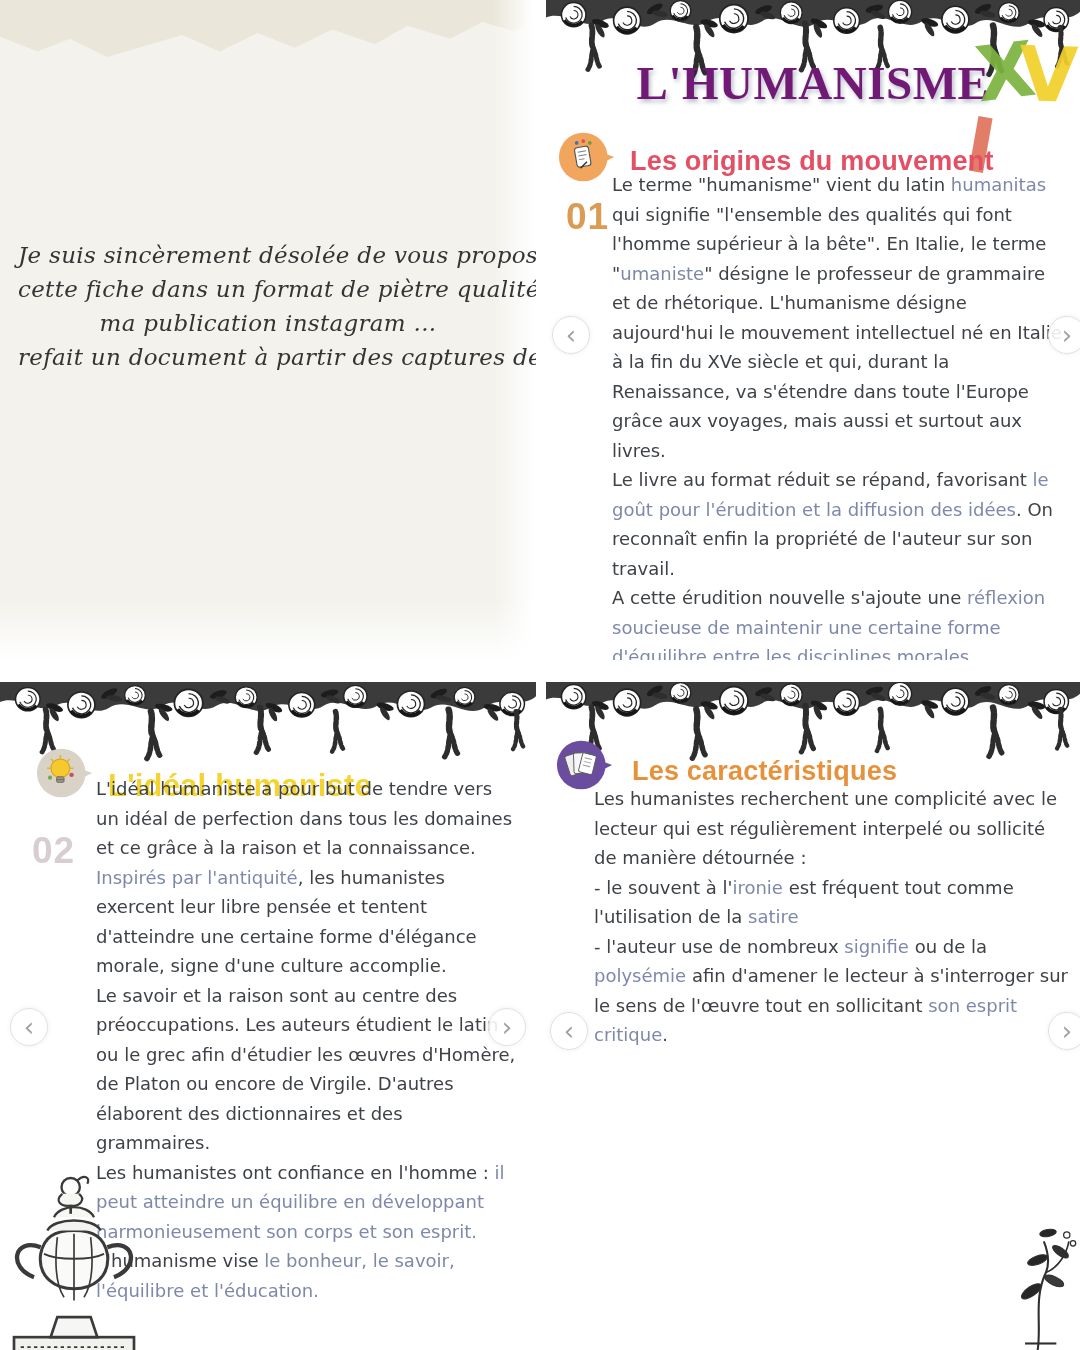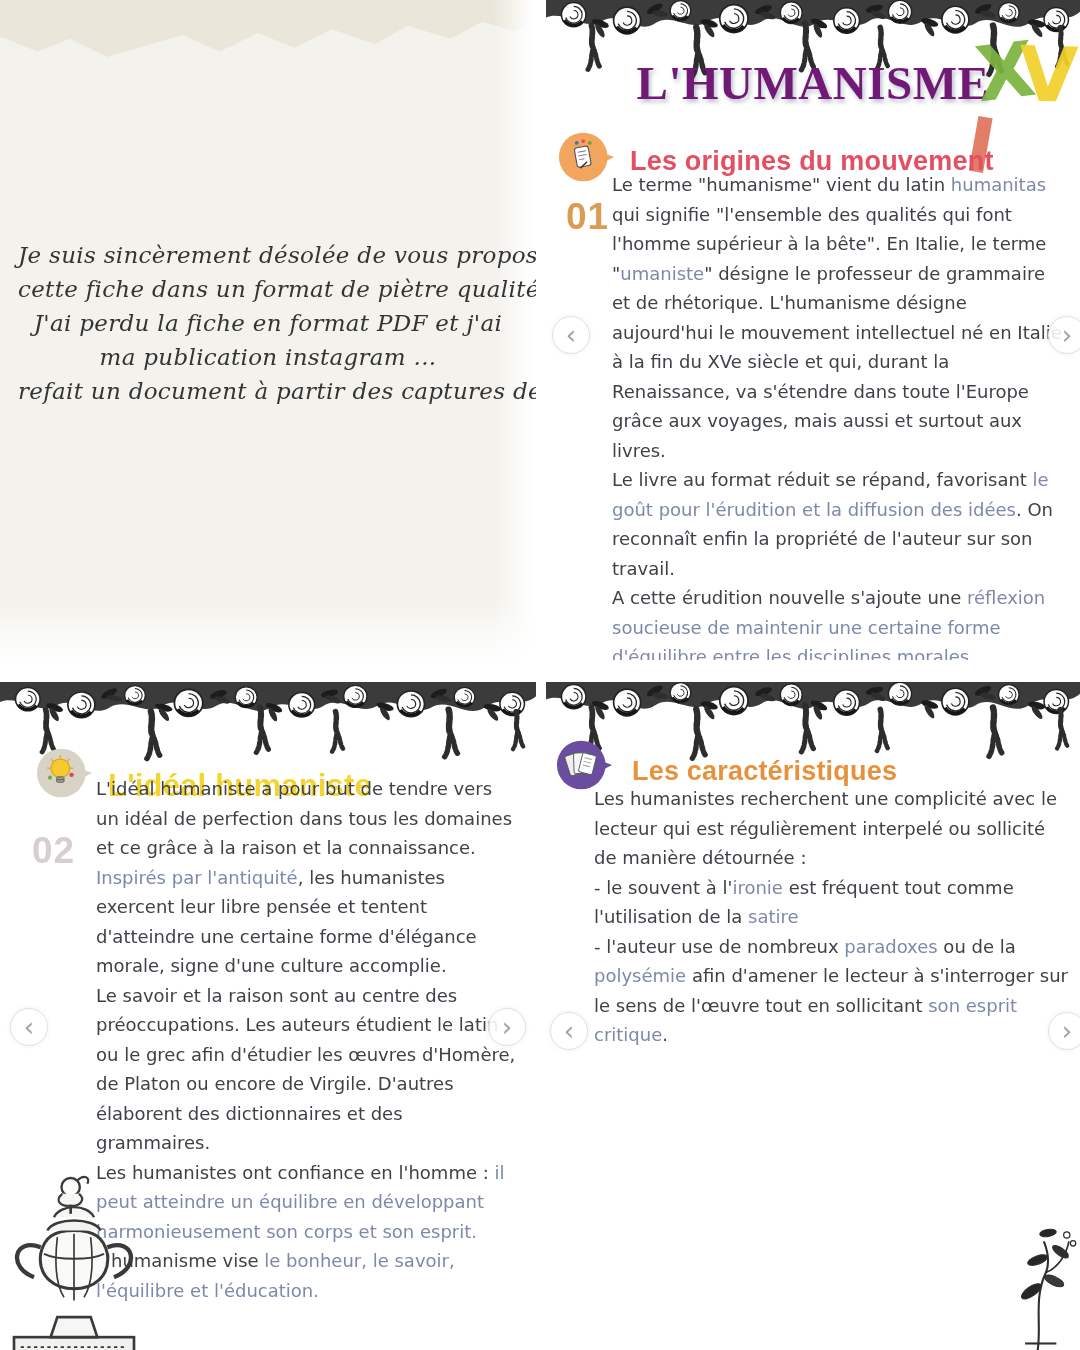--- a/index.html
+++ b/index.html
@@ -149,21 +149,20 @@
   </defs>
 </svg>
 
 <div class="page">
 
   <section class="quad" id="q-note">
     <div class="paper"></div>
     <div class="note">
         <div>Je suis sincèrement désolée de vous proposer</div>
         <div>cette fiche dans un format de piètre qualité.</div>
-        <div>J'ai perdu la fiche en format PDF et j'ai</div>
         <div>ma publication instagram ...</div>
         <div>refait un document à partir des captures de</div>
       </div>
   </section>
 
   <section class="quad" id="q-origins">
     <div class="garland">
       <svg viewBox="0 0 540 90" preserveAspectRatio="none">
           <use href="#garland-g"></use>
         </svg>
@@ -255,21 +254,21 @@
           <rect x="19" y="15" width="16" height="22" rx="2" fill="#f7f7f7" transform="rotate(-2 27 26)"></rect>
           <rect x="26" y="16" width="15" height="21" rx="2" fill="#ffffff" transform="rotate(14 33 27)"></rect>
           <path d="M29,21 h8 M29,25 h8 M29,29 h8" stroke="#9a9a9a" transform="rotate(14 33 27)" fill="none"></path>
         </g>
       </svg>
     </span>
     <h2 class="sec" style="left: 74px; top: 62px; color: rgb(230, 146, 60);">Les caractéristiques</h2>
     <div class="body" style="left:48px;top:102px;width:474px;">
       <p><span>Les humanistes recherchent une complicité avec le lecteur qui est régulièrement interpelé ou sollicité de manière détournée :</span></p>
       <p><span>- le souvent à l'</span><span class="hl">ironie</span><span> est fréquent tout comme l'utilisation de la </span><span class="hl">satire</span></p>
-      <p><span>- l'auteur use de nombreux </span><span class="hl">paradoxes</span><span> ou de la </span><span class="hl">polysémie</span><span> afin d'amener le lecteur à s'interroger sur le sens de l'œuvre tout en sollicitant </span><span class="hl">son esprit critique</span><span>.</span></p>
+      <p><span>- l'auteur use de nombreux </span><span class="hl">signifie</span><span> ou de la </span><span class="hl">polysémie</span><span> afin d'amener le lecteur à s'interroger sur le sens de l'œuvre tout en sollicitant </span><span class="hl">son esprit critique</span><span>.</span></p>
     </div>
     <span class="plant">
       <svg viewBox="0 0 80 140">
           <use href="#plant-g"></use>
         </svg>
     </span>
     <button class="nav" style="left:4px;top:330px;">
         <span>‹</span>
       </button>
     <button class="nav" style="right:-6px;top:330px;">

